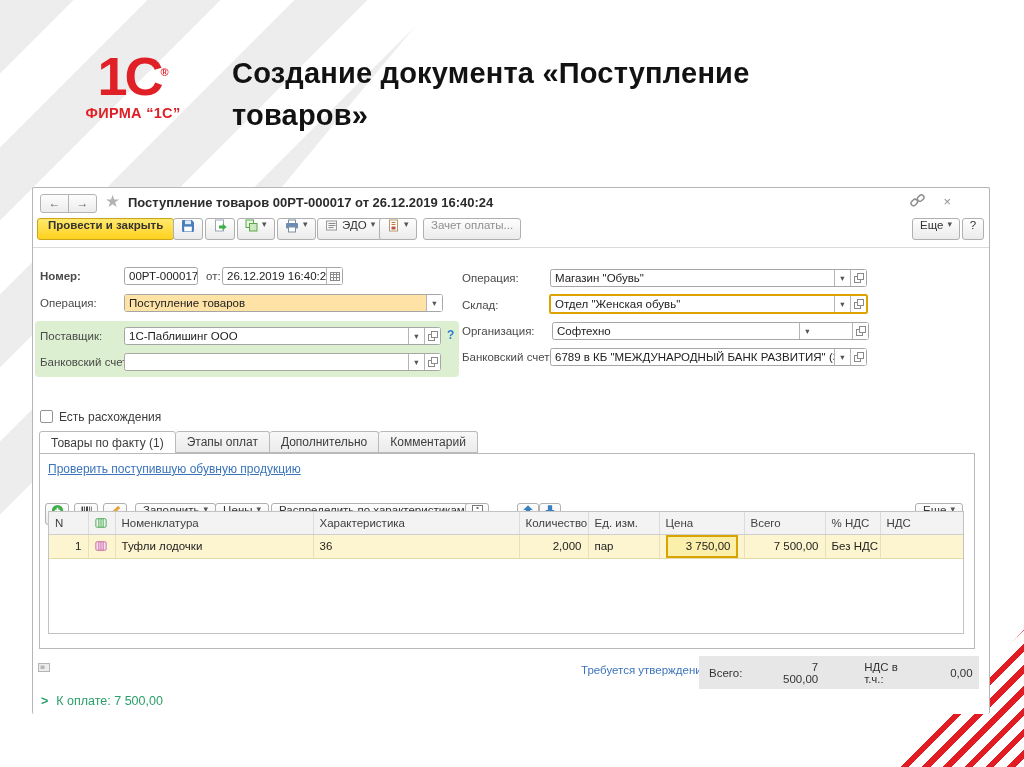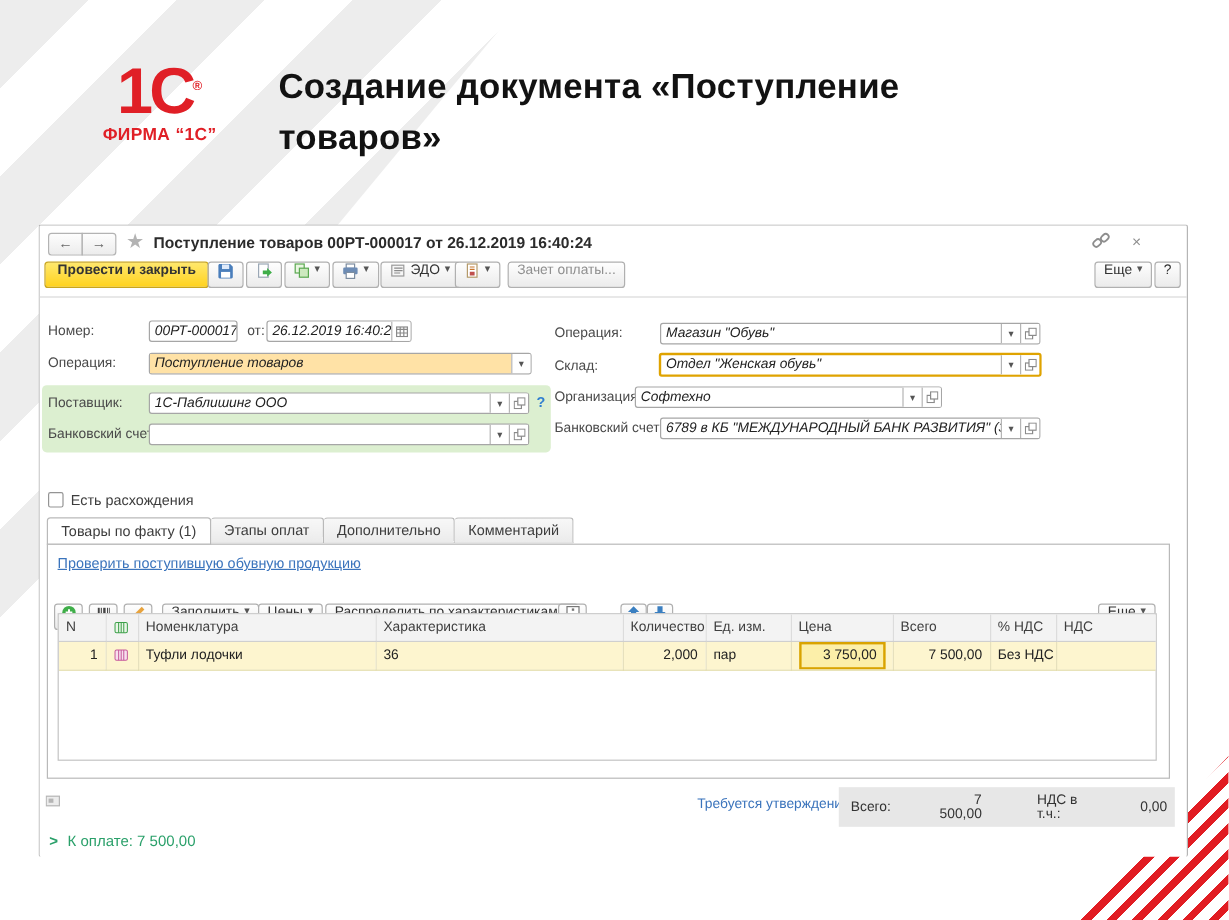--- a/index.html
+++ b/index.html
@@ -39,21 +39,21 @@
     padding:0 7px; border:1px solid #b0b0b0; border-radius:3px; background:linear-gradient(#fefefe,#ebebeb);
     font-size:11.5px; color:#333; white-space:nowrap; cursor:default; }
   .tbtn .dd { font-size:9px; color:#555; }
   .primary-btn { background:linear-gradient(#ffe86d,#ffd21e); border-color:#c9a51d; font-weight:700; padding:0 10px; }
   .muted-txt { color:#8f8f8f; }
   .sep { position:absolute; left:0; right:0; top:59px; border-top:1px solid #dadada; }
 
   
   .flabel { position:absolute; font-size:11.5px; color:#4a4a4a; white-space:nowrap; }
   .fgroup { position:absolute; display:flex; height:18px; border:1px solid #a6a6a6; border-radius:2.5px; background:#fff; }
-  .finput { flex:1; padding:0 4px; font-size:11.5px; line-height:16px; color:#222; overflow:hidden; white-space:nowrap;font-style:italic; }
+  .finput { flex:1; padding:0 4px; font-size:11.5px; line-height:16px; color:#222; overflow:hidden; white-space:nowrap; }
   .addon { width:16px; border-left:1px solid #b5b5b5; background:#fff; display:flex; align-items:center;
     justify-content:center; font-size:8.5px; color:#555; }
   .hl { border:2px solid #dfa300; height:20px; margin-top:-1px; }
   .green-panel { position:absolute; left:2px; top:133px; width:424px; height:56px; background:#dcefd0; border-radius:4px; }
   .help-q { position:absolute; font-size:12px; font-weight:700; color:#2f7ed0; }
 
   .chk-box { position:absolute; left:7px; top:222px; width:13px; height:13px; border:1px solid #949494;
     border-radius:2px; background:#fff; }
   .chk-label { position:absolute; left:26px; top:222px; font-size:12px; color:#3d3d3d; }
 
@@ -174,21 +174,21 @@
     <div class="tbtn" style="right:29px;">
         <span>Еще</span>
         <span class="dd">▾</span>
       </div>
     <div class="tbtn" style="right:5px; width:22px; justify-content:center; padding:0;">
         <span>?</span>
       </div>
 
     <div class="sep"></div>
 
-    <div class="flabel" style="left:7px; top:82px;">Номер:</div>
+    <div class="flabel" style="left:7px; top:82px;font-weight:bold;">Номер:</div>
     <div class="fgroup" style="left:91px; top:79px; width:74px;">
       <div class="finput">00РТ-000017</div>
     </div>
     <div class="flabel" style="left:173px; top:82px;">от:</div>
     <div class="fgroup" style="left:189px; top:79px; width:121px;">
       <div class="finput">26.12.2019 16:40:24</div>
       <div class="addon">
         <svg class="icon-svg" width="10" height="10" viewBox="0 0 10 10">
             <rect x="0.5" y="1.5" width="9" height="8" fill="#fff" stroke="#8a8a8a"></rect>
             <path stroke="#8a8a8a" d="M0.5 3.5h9M3.5 1.5v8M6.5 1.5v8M0.5 6.5h9"></path>
@@ -256,21 +256,21 @@
         </div>
       <div class="addon">
         <svg class="icon-svg" width="10" height="10" viewBox="0 0 10 10">
             <rect x="0.5" y="3.5" width="6" height="6" fill="#fff" stroke="#8a8a8a"></rect>
             <rect x="3.5" y="0.5" width="6" height="6" fill="#fff" stroke="#8a8a8a"></rect>
           </svg>
       </div>
     </div>
 
     <div class="flabel" style="left:429px; top:137px;">Организация:</div>
-    <div class="fgroup" style="left:496px; top:134px; width:256px;">
+    <div class="fgroup" style="left:519px; top:134px; width:317px;gap:37px;">
       <div class="finput">Софтехно</div>
       <div class="addon">
           <span>▾</span>
         </div>
       <div class="addon">
         <svg class="icon-svg" width="10" height="10" viewBox="0 0 10 10">
             <rect x="0.5" y="3.5" width="6" height="6" fill="#fff" stroke="#8a8a8a"></rect>
             <rect x="3.5" y="0.5" width="6" height="6" fill="#fff" stroke="#8a8a8a"></rect>
           </svg>
       </div>

